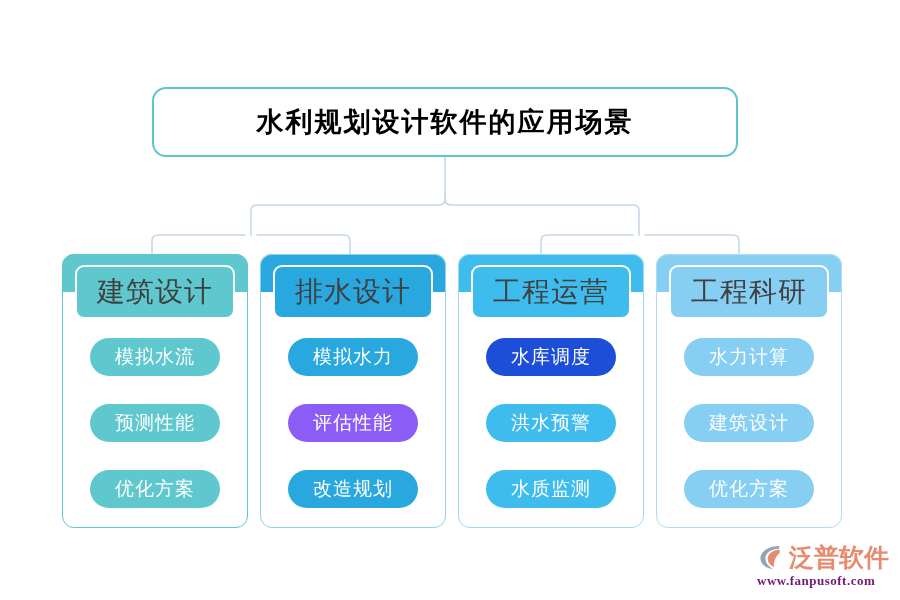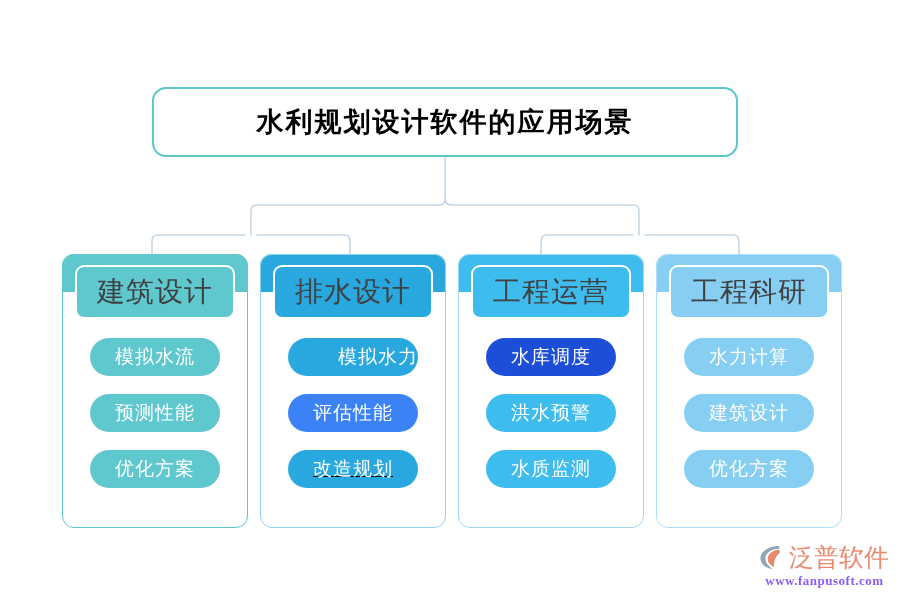--- a/index.html
+++ b/index.html
@@ -103,21 +103,21 @@
     white-space: nowrap;
   }
   .card-items {
     position: absolute;
     left: 0;
     top: 84px;
     width: 100%;
     display: flex;
     flex-direction: column;
     align-items: center;
-    gap: 18px;
+    gap: 28px;
   }
   .pill {
     width: 130px;
     height: 38px;
     border-radius: 19px;
     display: flex;
     align-items: center;
     justify-content: center;
   }
   .pill-label {
@@ -140,34 +140,34 @@
     align-items: center;
     height: 30px;
   }
   .logo-mark {
     width: 30px;
     height: 29px;
     flex: 0 0 auto;
   }
   .logo-name {
     font-size: 25px;
-    font-weight: normal;
+    font-weight: bold;
     color: #E98A6E;
     letter-spacing: 0px;
     line-height: 29px;
     margin-left: 2px;
     white-space: nowrap;
   }
   .logo-url {
     font-family: "Liberation Serif", "DejaVu Serif", serif;
     font-size: 13px;
     font-weight: bold;
-    color: #8b5cf6;
+    color: #701a75;
     letter-spacing: 0.5px;
-    text-align: center;
+    text-align: left;
     margin-top: 1px;
     white-space: nowrap;
   }
 </style>
 </head>
 <body>
 
 <div id="canvas">
 
   <svg id="connectors" viewBox="0 0 900 600" width="900" height="600">
@@ -210,27 +210,27 @@
     </div>
   </div>
 
   <div class="card" style="left:260px;">
     <div class="card-band" style="background:#29A8DF;"></div>
     <div class="card-outline" style="border-color:#8FD2F0;"></div>
     <div class="card-header" style="background:#29A8DF;">
       <span class="card-header-label">排水设计</span>
     </div>
     <div class="card-items">
-      <div class="pill" style="background:#29A8DF;justify-content:flex-end;">
+      <div class="pill" style="background:#29A8DF;">
         <span class="pill-label">模拟水力</span>
       </div>
-      <div class="pill" style="background:#3b82f6;">
+      <div class="pill" style="background:#8b5cf6;">
         <span class="pill-label">评估性能</span>
       </div>
-      <div class="pill" style="background:#29A8DF;text-decoration:underline;">
+      <div class="pill" style="background:#29A8DF;">
         <span class="pill-label">改造规划</span>
       </div>
     </div>
   </div>
 
   <div class="card" style="left:458px;">
     <div class="card-band" style="background:#3FBCEE;"></div>
     <div class="card-outline" style="border-color:#9BDAF4;"></div>
     <div class="card-header" style="background:#3FBCEE;">
       <span class="card-header-label">工程运营</span>

